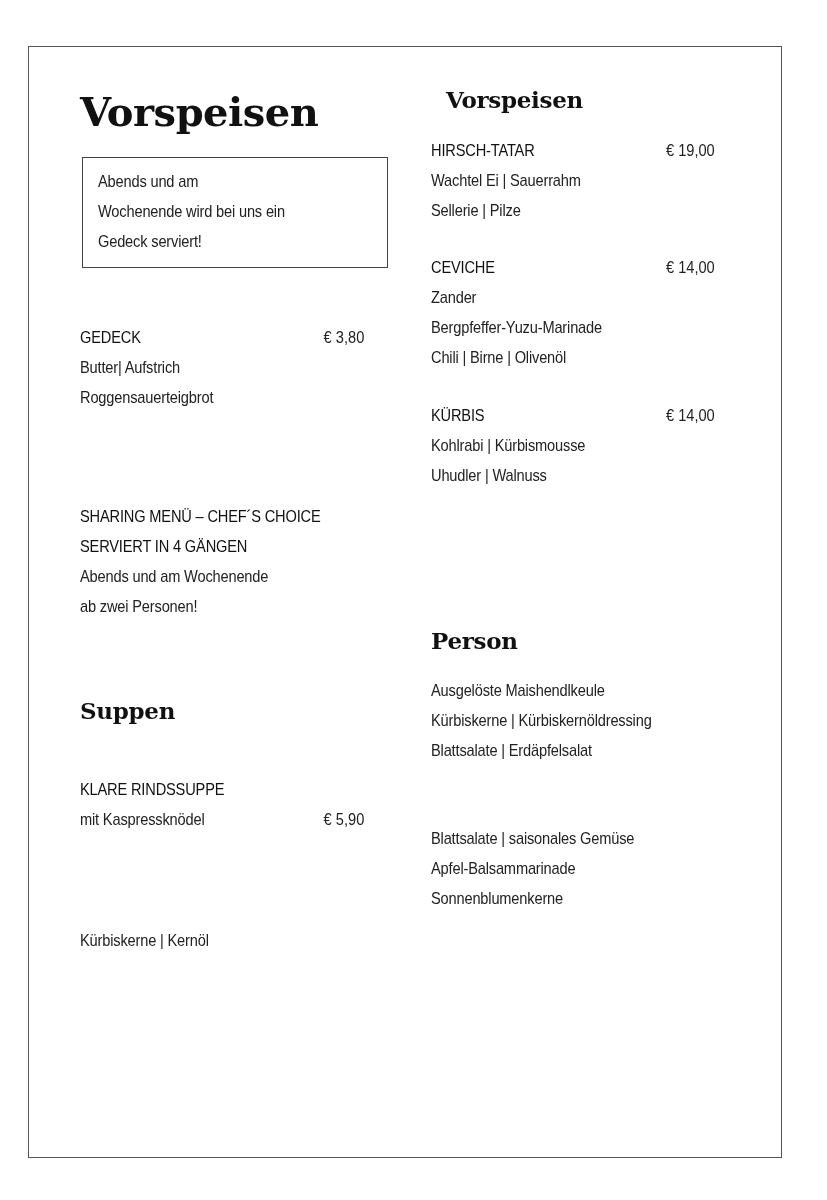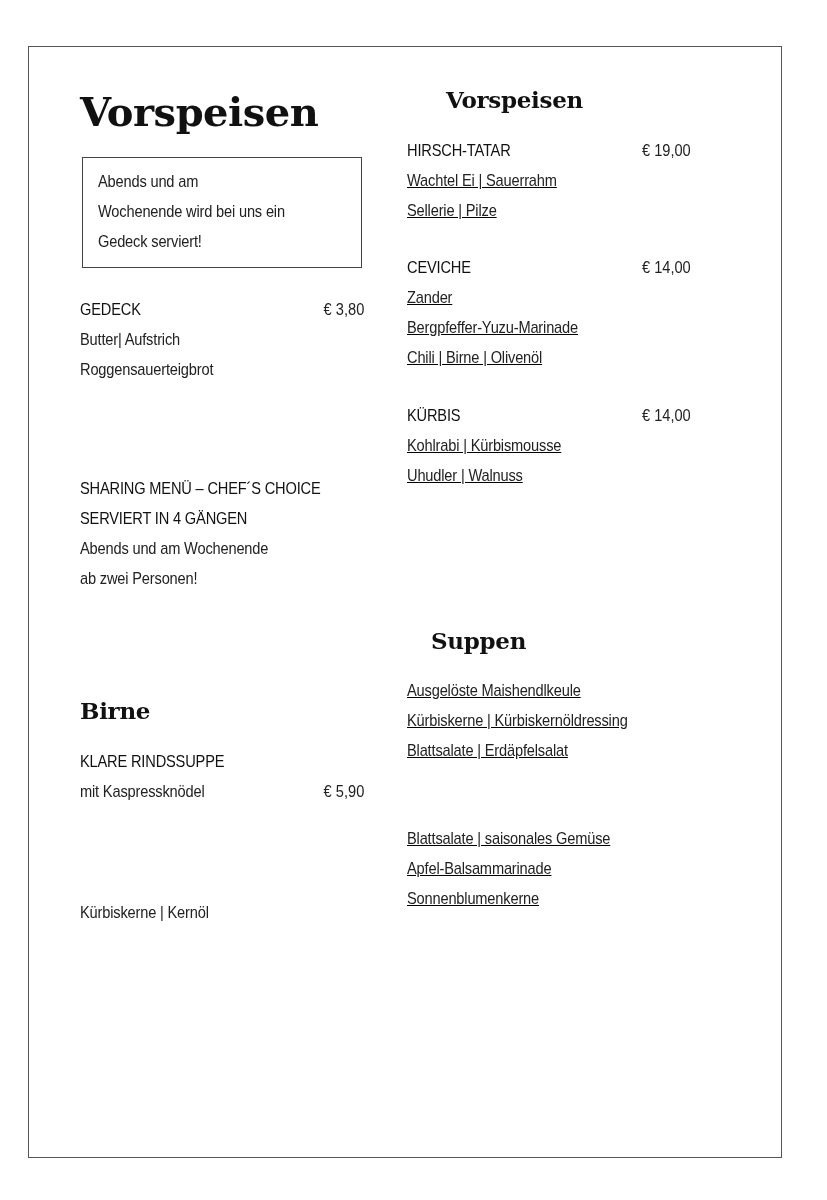--- a/index.html
+++ b/index.html
@@ -11,37 +11,37 @@
   .abs { position: absolute; }
   .title {
     font-family: "DejaVu Serif", serif; font-weight: bold; font-size: 40px;
     color: #111; left: 80px; top: 88px; letter-spacing: -0.5px; white-space: nowrap;
   }
   .section-head {
     font-family: "DejaVu Serif", serif; font-weight: bold; font-size: 23px;
     color: #111; white-space: nowrap; letter-spacing: -0.3px;
   }
   .notice {
-    left: 82px; top: 157px; width: 280px; height: 111px;
+    left: 82px; top: 157px; width: 306px; height: 111px;
     border: 1.3px solid #444; box-sizing: border-box;
     padding: 9px 0 8px 15px;
   }
   .line {
     font-family: "Liberation Sans", sans-serif; font-size: 17px; color: #222;
     line-height: 30px; white-space: nowrap; transform: scaleX(0.86); transform-origin: left center;
     letter-spacing: -0.2px;
   }
   .name { color: #111; }
   .price-row { position: relative; height: 30px; }
   .price {
     position: absolute; top: 0; font-family: "Liberation Sans", sans-serif; font-size: 17px;
     color: #222; line-height: 30px; white-space: nowrap; transform: scaleX(0.86); transform-origin: right center;
   }
-  .col-left { left: 80px; width: 284px; }
-  .col-right { left: 407px; width: 284px; text-decoration: underline; }
+  .col-left { left: 80px; width: 284px; margin-top: 28px; }
+  .col-right { left: 431px; width: 284px; }
   .block .price { right: 0; }
 </style>
 </head>
 <body>
 
 <div class="page"></div>
 
 <div class="abs title">Vorspeisen</div>
 
 <div class="abs notice">
@@ -59,21 +59,21 @@
   <div class="line">Roggensauerteigbrot</div>
 </div>
 
 <div class="abs block col-left" style="top:474px;">
   <div class="line name">SHARING MENÜ – CHEF´S CHOICE</div>
   <div class="line name">SERVIERT IN 4 GÄNGEN</div>
   <div class="line">Abends und am Wochenende</div>
   <div class="line">ab zwei Personen!</div>
 </div>
 
-<div class="abs section-head" style="left:80px; top:697px;">Birne</div>
+<div class="abs section-head" style="left:80px; top:697px;">Suppen</div>
 
 <div class="abs block col-left" style="top:747px;">
   <div class="line name">KLARE RINDSSUPPE</div>
   <div class="price-row">
     <span class="line" style="display:inline-block;">mit Kaspressknödel</span>
     <span class="price">€ 5,90</span>
   </div>
 </div>
 
 <div class="abs block col-left" style="top:898px;">
@@ -103,21 +103,21 @@
 
 <div class="abs block col-right" style="top:401px;">
   <div class="price-row">
     <span class="line name" style="display:inline-block;">KÜRBIS</span>
     <span class="price">€ 14,00</span>
   </div>
   <div class="line">Kohlrabi | Kürbismousse</div>
   <div class="line">Uhudler | Walnuss</div>
 </div>
 
-<div class="abs section-head" style="left:431px; top:627px;">Suppen</div>
+<div class="abs section-head" style="left:431px; top:627px;">Person</div>
 
 <div class="abs block col-right" style="top:676px;">
   <div class="line">Ausgelöste Maishendlkeule</div>
   <div class="line">Kürbiskerne | Kürbiskernöldressing</div>
   <div class="line">Blattsalate | Erdäpfelsalat</div>
 </div>
 
 <div class="abs block col-right" style="top:824px;">
   <div class="line">Blattsalate | saisonales Gemüse</div>
   <div class="line">Apfel-Balsammarinade</div>

